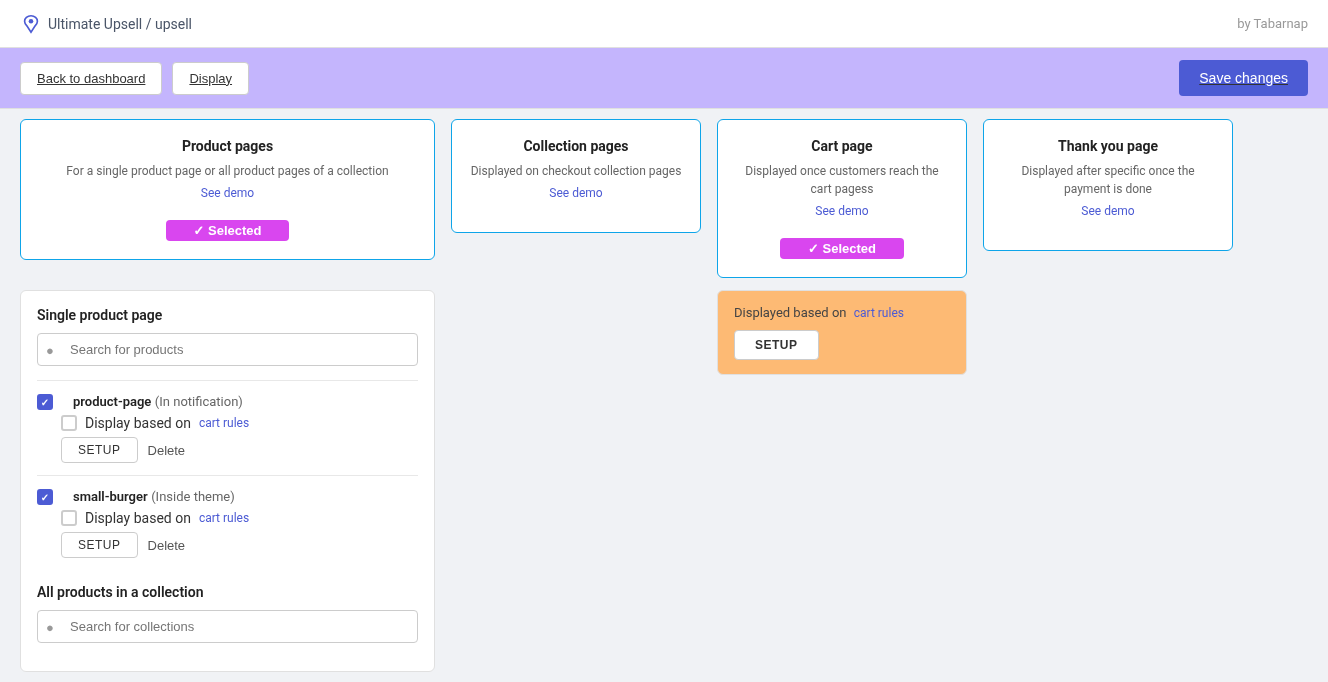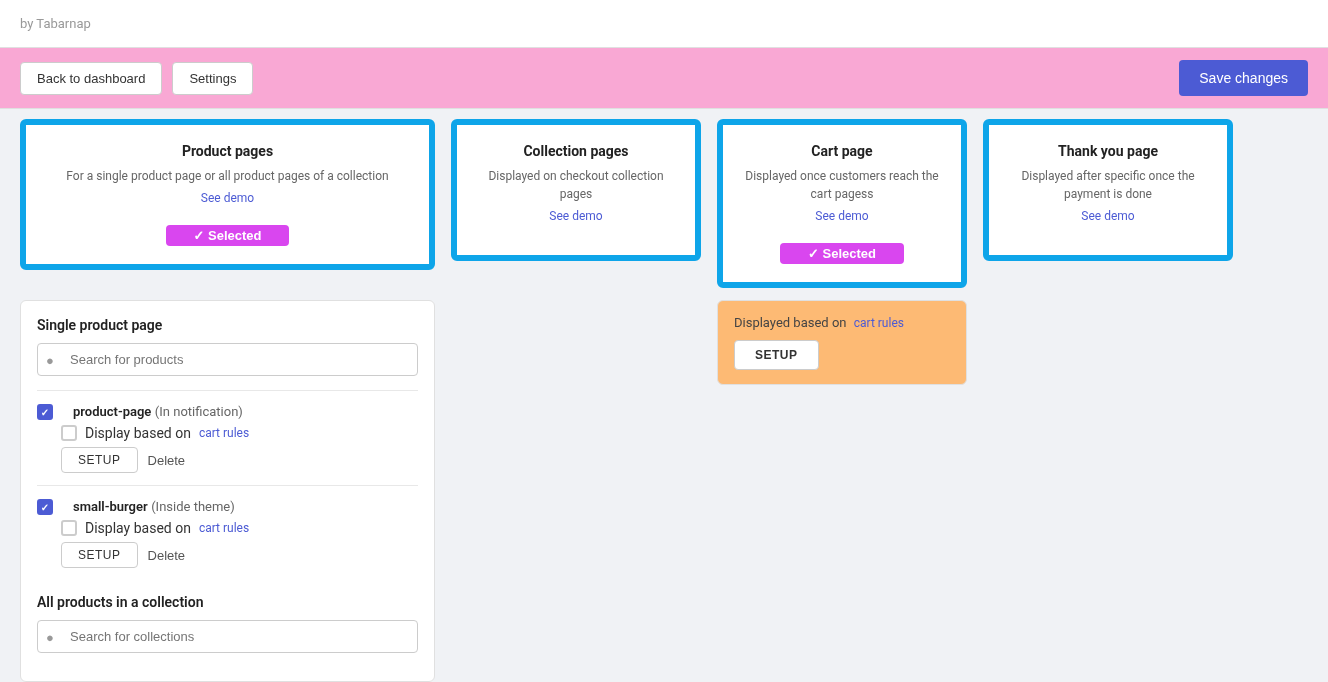--- a/index.html
+++ b/index.html
@@ -32,26 +32,27 @@
     }
     .logo-icon {
       width: 22px;
       height: 22px;
     }
     .by-tabarnap {
       color: #999;
       font-size: 13px;
     }
     .toolbar {
-      background: #f9a8d4;
+      background: #c4b5fd;
       border-bottom: 1px solid #e0e0e0;
       padding: 12px 20px;
       display: flex;
       align-items: center;
       justify-content: space-between;
+      text-decoration: underline;
     }
     .toolbar-left {
       display: flex;
       gap: 10px;
     }
     .btn-outline {
       border: 1px solid #ccc;
       background: #fff;
       padding: 8px 16px;
       border-radius: 4px;
@@ -228,21 +229,21 @@
     .cart-col {
       width: 250px;
       min-width: 250px;
     }
     .ty-col {
       width: 250px;
       min-width: 250px;
     }
     .card-box {
       background: #fff;
-      border: 6px solid #0ea5e9;
+      border: 1px solid #0ea5e9;
       border-radius: 6px;
       padding: 18px 16px;
       display: flex;
       flex-direction: column;
       align-items: center;
       text-align: center;
     }
     .card-box h3 {
       font-size: 14px;
       font-weight: 700;
@@ -264,27 +265,36 @@
       font-size: 12px;
       color: #333;
       font-weight: 600;
       letter-spacing: 0.5px;
     }
   </style>
 </head>
 <body>
 
 <div class="top-bar">
+  <div class="top-bar-left">
+    <div class="app-logo">
+      <svg class="logo-icon" viewBox="0 0 24 24" fill="none" xmlns="http://www.w3.org/2000/svg">
+        <path d="M12 3C8 3 5 6 5 9c0 2 1 3.5 2.5 5L12 21l4.5-7C18 12.5 19 11 19 9c0-3-3-6-7-6z" stroke="#4c5bd4" stroke-width="1.8" fill="none"></path>
+        <circle cx="12" cy="9" r="2.5" fill="#4c5bd4"></circle>
+      </svg>
+      <span>Ultimate Upsell / upsell</span>
+    </div>
+  </div>
   <span class="by-tabarnap">by Tabarnap</span>
 </div>
 
 <div class="toolbar">
   <div class="toolbar-left">
     <button class="btn-outline">Back to dashboard</button>
-    <button class="btn-outline">Settings</button>
+    <button class="btn-outline">Display</button>
   </div>
   <button class="btn-primary">Save changes</button>
 </div>
 
 <div class="top-cards-row">
 
   <div class="left-col">
     <div class="card-box">
       <h3>Product pages</h3>
       <p>For a single product page or all product pages of a collection</p>

